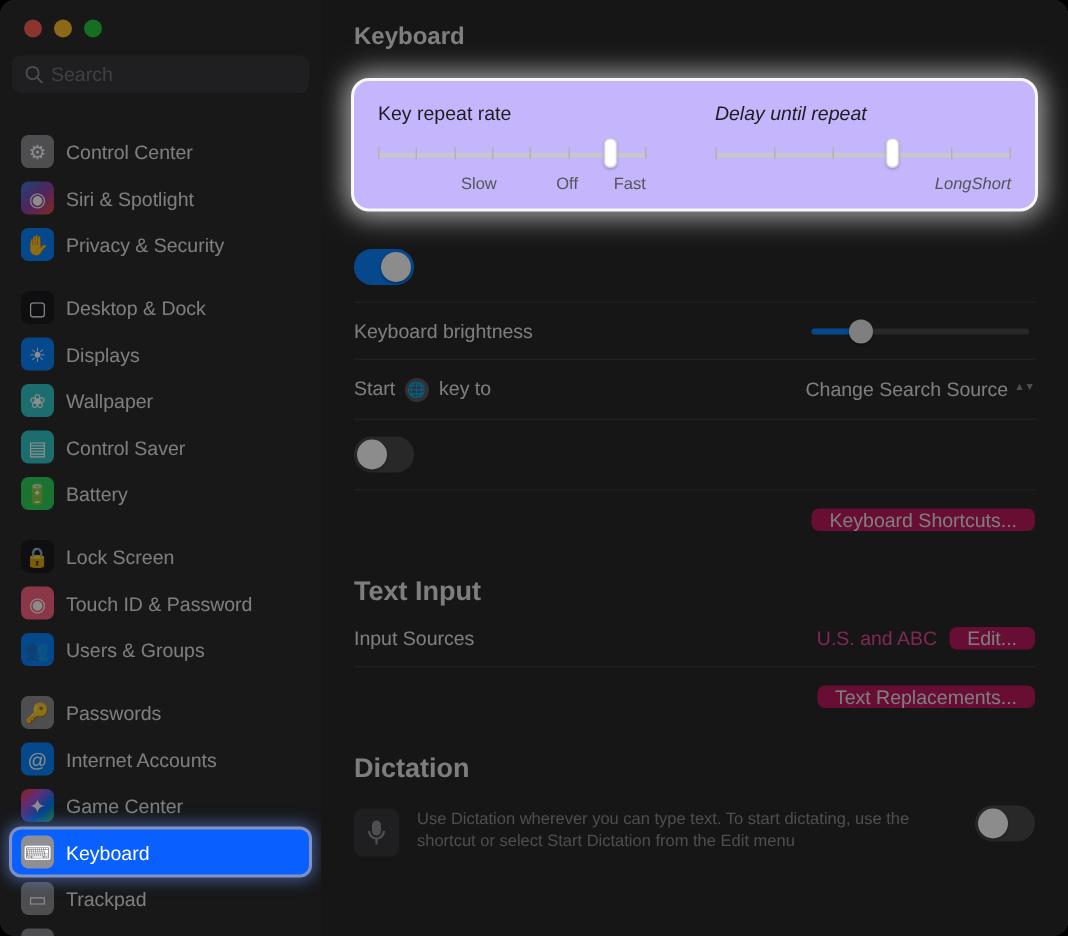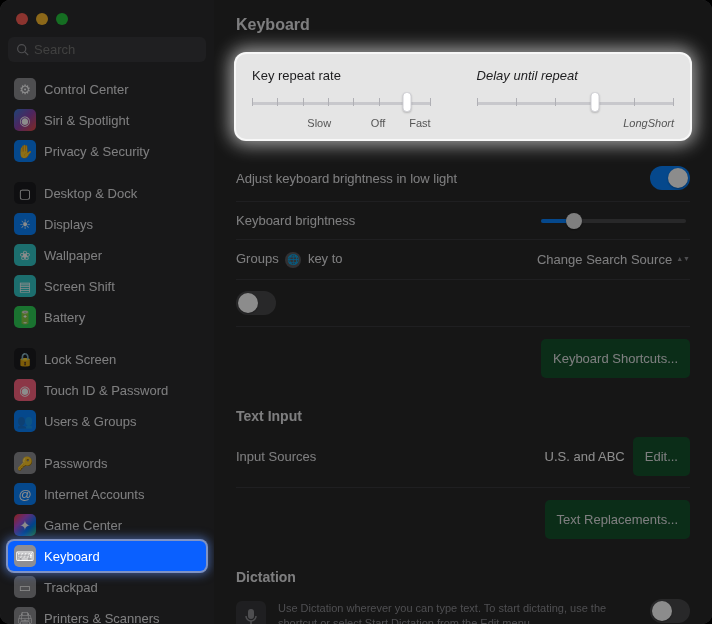--- a/index.html
+++ b/index.html
@@ -9,37 +9,37 @@
     
     .dim-overlay { position: absolute; inset: 0; background: rgba(0,0,0,0.45); pointer-events: none; z-index: 10; border-radius: 10px; }
     
     
     .sidebar { width: 214px; background: #2d2d2f; padding: 8px; overflow-y: auto; }
     .traffic-lights { display: flex; gap: 8px; padding: 5px 0 12px 8px; }
     .tl { width: 12px; height: 12px; border-radius: 50%; }
     .tl.close { background: #ff5f56; }
     .tl.min { background: #ffbd2e; }
     .tl.max { background: #27c93f; }
-    .search-box { display: flex; align-items: center; background: #3a3a3c; border-radius: 6px; padding: 5px 8px; margin-bottom: 12px; color: #8e8e93; }
+    .search-box { display: flex; align-items: center; background: #3a3a3c; border-radius: 6px; padding: 5px 8px; margin-bottom: 24px; color: #8e8e93; }
     .search-icon-svg { margin-right: 5px; flex-shrink: 0; }
     .search-input { background: transparent; border: none; color: #8e8e93; font-size: 13px; width: 100%; outline: none; }
     
     .sb-group { margin-bottom: 12px; }
     .sb-item { display: flex; align-items: center; padding: 4px 6px; border-radius: 6px; color: #e5e5e7; cursor: default; margin-bottom: 1px; }
     .sb-item.selected { background: #0a60ff; position: relative; z-index: 20; box-shadow: 0 0 0 2px rgba(180,200,255,0.6), 0 0 10px 4px rgba(100,150,255,0.5); }
     .sb-item.selected .sb-label { color: #fff; font-weight: 500;}
     .sb-icon { width: 22px; height: 22px; border-radius: 5px; margin-right: 8px; display: flex; align-items: center; justify-content: center; font-size: 13px; flex-shrink: 0; }
     .sb-label { white-space: nowrap; }
     
     
     .main { flex: 1; background: #292929; padding: 16px 22px; overflow-y: auto; color: #e5e5e7; }
     .main-title { font-size: 16px; font-weight: 700; margin-bottom: 20px; }
     
     
-    .highlight-box { background: #e5e5e5; border-radius: 10px; padding: 14px 16px 10px; margin-bottom: 16px; display: flex; gap: 46px; position: relative; z-index: 20; box-shadow: 0 0 0 2px rgba(255,255,255,0.95), 0 0 18px 6px rgba(255,255,255,0.6); color: #1d1d1f; }
+    .highlight-box { background: #c4b5fd; border-radius: 10px; padding: 14px 16px 10px; margin-bottom: 16px; display: flex; gap: 46px; position: relative; z-index: 20; box-shadow: 0 0 0 2px rgba(255,255,255,0.95), 0 0 18px 6px rgba(255,255,255,0.6); color: #1d1d1f; }
     .hb-col { flex: 1; }
     .hb-col.first { flex: 0.95; }
     .hb-col.second { flex: 1.05; font-style: italic; }
     .hb-title { font-size: 13px; margin-bottom: 10px; }
     .hb-track { position: relative; height: 18px; margin-bottom: 6px; }
     .hb-line { position: absolute; top: 50%; left: 0; right: 0; height: 3px; background: #c8c8cc; border-radius: 2px; }
     .hb-ticks { position: absolute; inset: 0; display: flex; justify-content: space-between; }
     .hb-tick { width: 1px; height: 8px; background: #b0b0b5; align-self: center; }
     .hb-knob { position: absolute; top: 50%; transform: translate(-50%, -50%); width: 9px; height: 20px; background: #fff; border: 1px solid #d0d0d5; border-radius: 4px; box-shadow: 0 1px 2px rgba(0,0,0,0.2); }
     .hb-labels { display: flex; justify-content: flex-end; font-size: 11px; color: #555; }
@@ -60,26 +60,26 @@
     .toggle.off::after { left: 2px; }
     
     .brightness-slider { width: 145px; height: 4px; background: #4a4a4c; border-radius: 2px; position: relative; margin-right: 4px;}
     .brightness-slider .fill { position: absolute; left: 0; top: 0; bottom: 0; width: 23%; background: #0a84ff; border-radius: 2px; }
     .brightness-slider .knob { position: absolute; left: 23%; top: 50%; transform: translate(-50%,-50%); width: 16px; height: 16px; background: #e8e8e8; border-radius: 50%; box-shadow: 0 1px 2px rgba(0,0,0,0.4); }
     
     .popup-value { color: #e5e5e7; display: flex; align-items: center; gap: 4px; }
     .pop-arrows { display: inline-flex; flex-direction: column; font-size: 7px; line-height: 6px; color: #8e8e93; }
     
     .btn-row { display: flex; justify-content: flex-end; padding: 12px 0 16px; }
-    .btn { background: #14532d; color: #e5e5e7; border: none; padding: 12px 12px; border-radius: 5px; font-size: 13px; cursor: default; }
-    
-    .section-title { font-weight: 700; font-size: 14px; margin: 14px 0 2px; }
+    .btn { background: #be185d; color: #e5e5e7; border: none; padding: 0 12px; border-radius: 5px; font-size: 13px; cursor: default; }
+    
+    .section-title { font-weight: 700; font-size: 18px; margin: 14px 0 2px; }
     
     .input-source-row { display: flex; justify-content: space-between; align-items: center; padding: 11px 0; border-bottom: 1px solid #3a3a3c; }
-    .src-val { color: #ffffff; margin-right: 8px; }
+    .src-val { color: #ec4899; margin-right: 8px; }
     
     .dictation-row { display: flex; align-items: flex-start; padding: 12px 0; gap: 12px; }
     .mic-badge { width: 30px; height: 32px; background: #3a3a3c; border-radius: 6px; display:flex; align-items:center; justify-content:center; flex-shrink:0; margin-top: 2px;}
     .globe-icon { background: #5a5a5e; width: 16px; height:16px; border-radius:50%; display:inline-flex; align-items:center; justify-content:center; margin: 0 3px; font-size:10px; vertical-align: middle;}
   </style>
 </head>
 <body>
 
 <div class="window">
 
@@ -119,21 +119,21 @@
           <div class="sb-item">
             <div class="sb-icon" style="background: rgb(10, 132, 255); color: rgb(255, 255, 255);">☀︎</div>
             <span class="sb-label">Displays</span>
           </div>
           <div class="sb-item">
             <div class="sb-icon" style="background: rgb(52, 200, 200); color: rgb(255, 255, 255);">❀</div>
             <span class="sb-label">Wallpaper</span>
           </div>
           <div class="sb-item">
             <div class="sb-icon" style="background: rgb(52, 200, 200); color: rgb(255, 255, 255);">▤</div>
-            <span class="sb-label">Screen Shift</span>
+            <span class="sb-label">Control Saver</span>
           </div>
           <div class="sb-item">
             <div class="sb-icon" style="background: rgb(48, 209, 88); color: rgb(255, 255, 255);">🔋</div>
             <span class="sb-label">Battery</span>
           </div>
         </div>
         <div class="sb-group">
           <div class="sb-item">
             <div class="sb-icon" style="background: rgb(29, 29, 31); color: rgb(255, 255, 255);">🔒</div>
             <span class="sb-label">Lock Screen</span>
@@ -217,36 +217,35 @@
           <div class="hb-knob" style="left:60%"></div>
         </div>
         <div class="hb-labels">
           <span>Long</span>
           <span>Short</span>
         </div>
       </div>
     </div>
 
     <div class="row">
-      <div class="row-label">Adjust keyboard brightness in low light</div>
       <div class="toggle on"></div>
     </div>
 
     <div class="row">
       <div class="row-label">Keyboard brightness</div>
       <div class="brightness-slider">
         <div class="fill"></div>
           <div class="knob"></div>
       </div>
     </div>
 
 
     <div class="row">
       <div class="row-label">
-        <span>Groups</span>
+        <span>Start</span>
         <span class="globe-icon">🌐</span>
         <span>key to</span>
       </div>
       <div class="popup-value">
         <span>Change Search Source</span>
         <span class="pop-arrows">▲▼</span>
       </div>
     </div>
 
     <div class="row">

